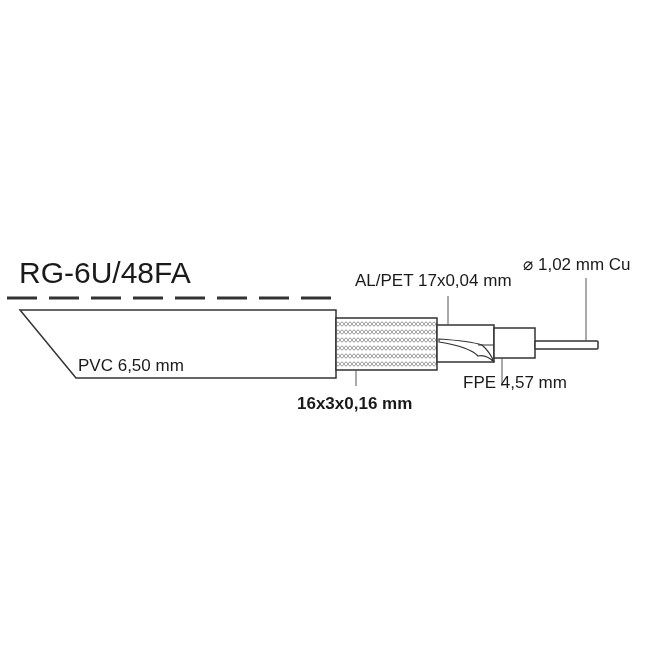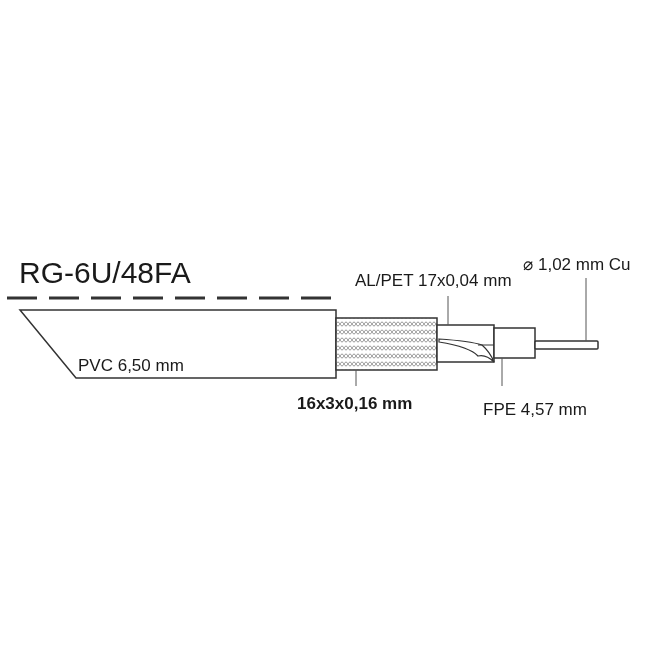--- a/index.html
+++ b/index.html
@@ -38,14 +38,14 @@
   <line x1="356" y1="370" x2="356" y2="386" stroke="#555" stroke-width="1"></line>
   <line x1="448" y1="296" x2="448" y2="325" stroke="#555" stroke-width="1"></line>
   <line x1="502" y1="358" x2="502" y2="386" stroke="#555" stroke-width="1"></line>
   <line x1="586" y1="278" x2="586" y2="341" stroke="#555" stroke-width="1"></line>
 </svg>
 
 <div class="lbl title" style="left:19px; top:258px;">RG-6U/48FA</div>
 <div class="lbl small" style="left:78px; top:357px;">PVC 6,50 mm</div>
 <div class="lbl small" style="left:297px; top:395px;font-weight:bold;">16x3x0,16 mm</div>
 <div class="lbl small" style="left:355px; top:272px;">AL/PET 17x0,04 mm</div>
-<div class="lbl small" style="left:463px; top:401px;margin-left:20px;">FPE 4,57 mm</div>
+<div class="lbl small" style="left:463px; top:374px;">FPE 4,57 mm</div>
 <div class="lbl small" style="left:523px; top:256px;">⌀ 1,02 mm Cu</div>
 
 </body></html>

